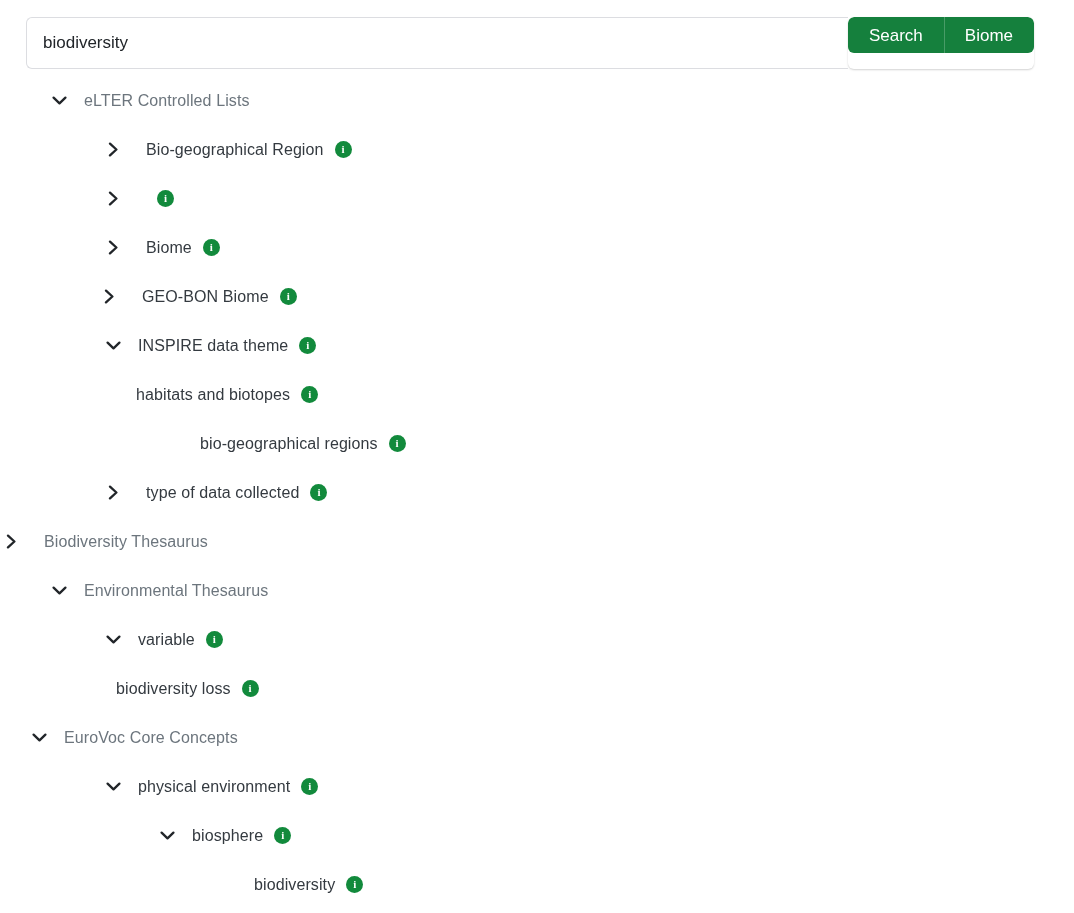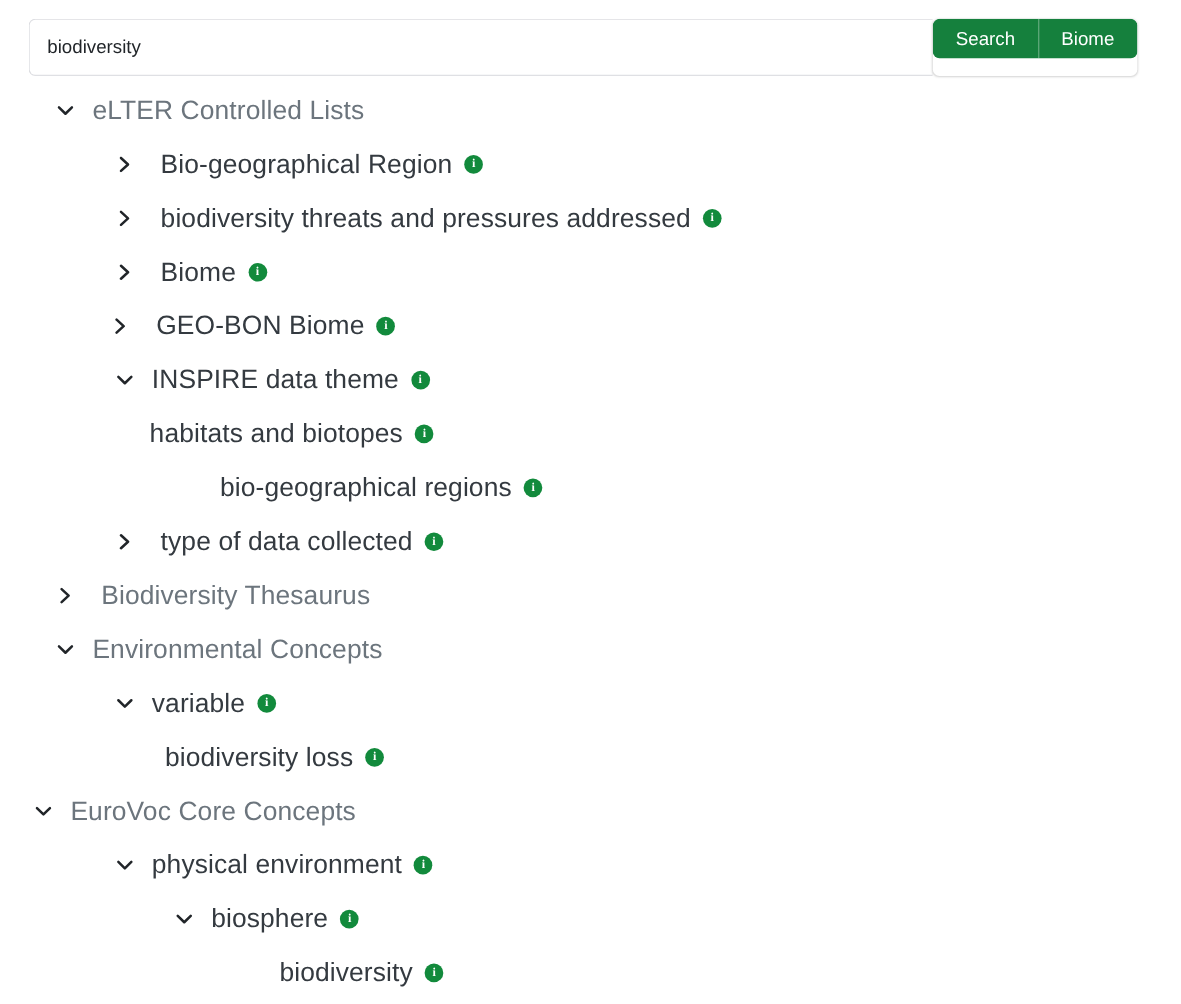--- a/index.html
+++ b/index.html
@@ -93,21 +93,21 @@
     display: flex;
     align-items: center;
     justify-content: center;
     cursor: pointer;
     color: #212529;
   }
   .twisty svg { display: block; }
   .twisty.empty { cursor: default; }
 
   .node-label {
-    font-size: 24px;
+    font-size: 16px;
     letter-spacing: 0.1px;
     cursor: pointer;
   }
   .node-label.root  { color: #6c757d; }
   .node-label.child { color: #343a40; }
 
   .gap { display: inline-block; width: 10px; flex: 0 0 10px; }
 
   .info-icon {
     flex: 0 0 17px;
@@ -160,21 +160,20 @@
         <span class="node-label child">Bio-geographical Region</span>
         <span class="info-icon">i</span>
       </div>
       <div class="node-row" style="padding-left: 102px;">
         <span class="twisty">
           <svg width="13" height="15" viewBox="0 0 13 15">
             <path d="M3 1.6 L9.4 7.5 L3 13.4" fill="none" stroke="currentColor" stroke-width="2.3" stroke-linecap="round" stroke-linejoin="round"></path>
           </svg>
         </span>
         <span class="gap" style="width: 22px; flex-basis: 22px;"></span>
-        <span class="node-label child">biodiversity threats and pressures addressed</span>
         <span class="info-icon">i</span>
       </div>
       <div class="node-row" style="padding-left: 102px;">
         <span class="twisty">
           <svg width="13" height="15" viewBox="0 0 13 15">
             <path d="M3 1.6 L9.4 7.5 L3 13.4" fill="none" stroke="currentColor" stroke-width="2.3" stroke-linecap="round" stroke-linejoin="round"></path>
           </svg>
         </span>
         <span class="gap" style="width: 22px; flex-basis: 22px;"></span>
         <span class="node-label child">Biome</span>
@@ -215,49 +214,49 @@
       <div class="node-row" style="padding-left: 102px;">
         <span class="twisty">
           <svg width="13" height="15" viewBox="0 0 13 15">
             <path d="M3 1.6 L9.4 7.5 L3 13.4" fill="none" stroke="currentColor" stroke-width="2.3" stroke-linecap="round" stroke-linejoin="round"></path>
           </svg>
         </span>
         <span class="gap" style="width: 22px; flex-basis: 22px;"></span>
         <span class="node-label child">type of data collected</span>
         <span class="info-icon">i</span>
       </div>
+      <div class="node-row" style="">
+        <span class="twisty">
+          <svg width="13" height="15" viewBox="0 0 13 15">
+            <path d="M3 1.6 L9.4 7.5 L3 13.4" fill="none" stroke="currentColor" stroke-width="2.3" stroke-linecap="round" stroke-linejoin="round"></path>
+          </svg>
+        </span>
+        <span class="gap" style="width: 22px; flex-basis: 22px;"></span>
+        <span class="node-label root">Biodiversity Thesaurus</span>
+      </div>
       <div class="node-row" style="padding-left: 48px;">
         <span class="twisty">
-          <svg width="13" height="15" viewBox="0 0 13 15">
-            <path d="M3 1.6 L9.4 7.5 L3 13.4" fill="none" stroke="currentColor" stroke-width="2.3" stroke-linecap="round" stroke-linejoin="round"></path>
-          </svg>
-        </span>
-        <span class="gap" style="width: 22px; flex-basis: 22px;"></span>
-        <span class="node-label root">Biodiversity Thesaurus</span>
-      </div>
-      <div class="node-row" style="padding-left: 48px;">
-        <span class="twisty">
-          <svg width="15" height="13" viewBox="0 0 15 13">
-            <path d="M1.6 3.6 L7.5 9.4 L13.4 3.6" fill="none" stroke="currentColor" stroke-width="2.3" stroke-linecap="round" stroke-linejoin="round"></path>
-          </svg>
-        </span>
-        <span class="gap" style="width: 14px; flex-basis: 14px;"></span>
-        <span class="node-label root">Environmental Concepts</span>
+          <svg width="15" height="13" viewBox="0 0 15 13">
+            <path d="M1.6 3.6 L7.5 9.4 L13.4 3.6" fill="none" stroke="currentColor" stroke-width="2.3" stroke-linecap="round" stroke-linejoin="round"></path>
+          </svg>
+        </span>
+        <span class="gap" style="width: 14px; flex-basis: 14px;"></span>
+        <span class="node-label root">Environmental Thesaurus</span>
       </div>
       <div class="node-row" style="padding-left: 102px;">
         <span class="twisty">
           <svg width="15" height="13" viewBox="0 0 15 13">
             <path d="M1.6 3.6 L7.5 9.4 L13.4 3.6" fill="none" stroke="currentColor" stroke-width="2.3" stroke-linecap="round" stroke-linejoin="round"></path>
           </svg>
         </span>
         <span class="gap" style="width: 14px; flex-basis: 14px;"></span>
         <span class="node-label child">variable</span>
         <span class="info-icon">i</span>
       </div>
-      <div class="node-row" style="padding-left: 106px;">
+      <div class="node-row" style="padding-left: 72px;">
         <span class="twisty empty"></span>
         <span class="gap" style="width: 22px; flex-basis: 22px;"></span>
         <span class="node-label child">biodiversity loss</span>
         <span class="info-icon">i</span>
       </div>
       <div class="node-row" style="padding-left: 28px;">
         <span class="twisty">
           <svg width="15" height="13" viewBox="0 0 15 13">
             <path d="M1.6 3.6 L7.5 9.4 L13.4 3.6" fill="none" stroke="currentColor" stroke-width="2.3" stroke-linecap="round" stroke-linejoin="round"></path>
           </svg>

